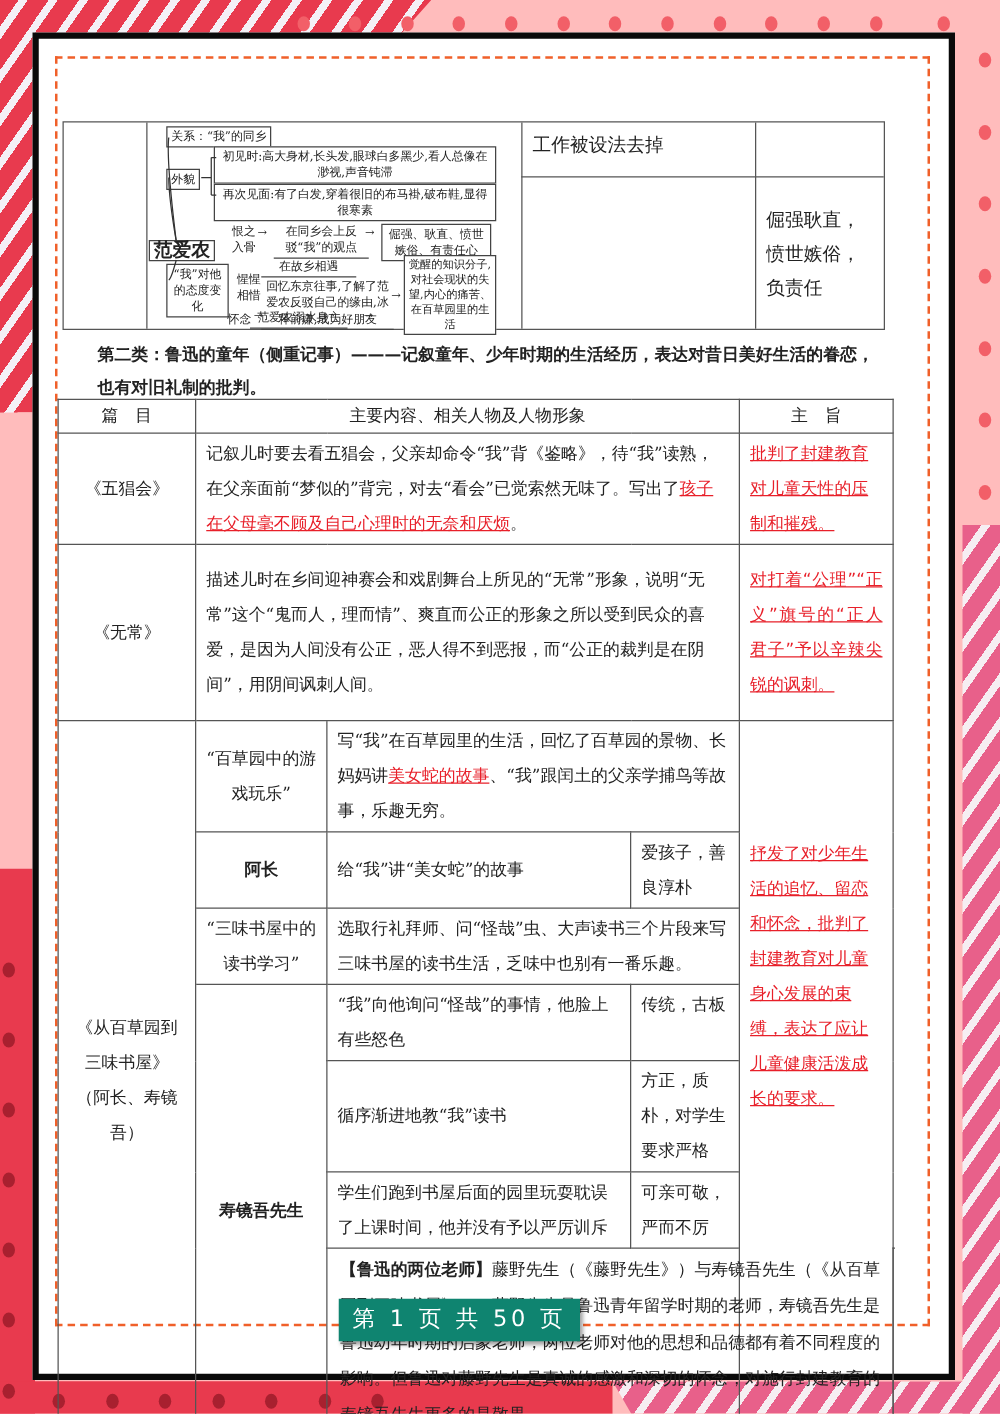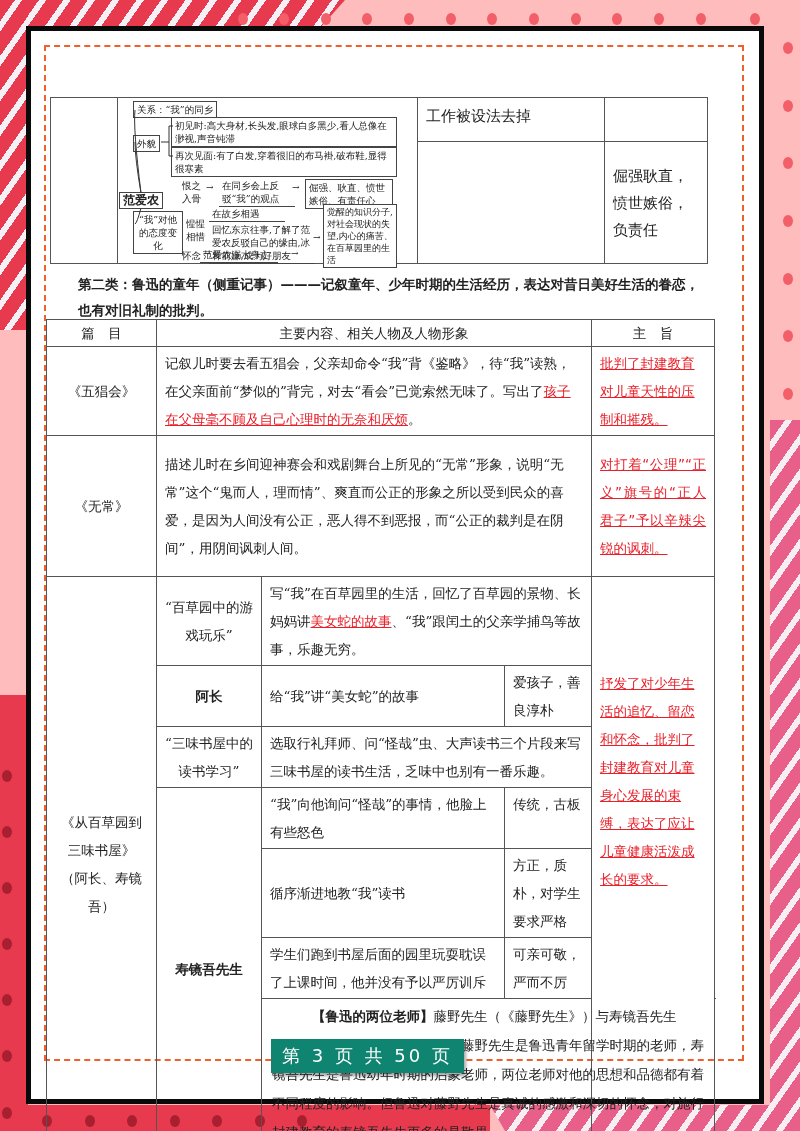--- a/index.html
+++ b/index.html
@@ -48,23 +48,23 @@
     border:2px dashed #f0602a; box-sizing:border-box;
   }
 
   
   .toptable {
     position:absolute; left:50px; top:97px; width:658px; height:167px;
     border:1px solid #555; box-sizing:border-box;
   }
   .toptable .vline { position:absolute; top:0; bottom:0; border-left:1px solid #555; }
   .toptable .hline { position:absolute; border-top:1px solid #555; }
-  .mm { position:absolute; font-size:9.5px; line-height:13px; color:#222; border:1px solid #444; padding:1px 3px; background:#fff; }
+  .mm { position:absolute; font-size:9.5px; line-height:13px; color:#222; border:1px solid #444; padding:1px 3px; background:#fff;text-align:center; }
   .mm.nb { border:none; background:transparent; }
-  .mm.center { font-weight:bold; font-size:12px; font-family:"DejaVu Sans", sans-serif; }
+  .mm.center { font-weight:bold; font-size:15px; font-family:"DejaVu Sans", sans-serif; }
   .arrow { position:absolute; font-size:9px; color:#222; }
   .cell-text { position:absolute; font-size:15px; line-height:28px; color:#222; }
 
   .section-title {
     position:absolute; left:78px; top:271px; width:630px;
     font-family:"DejaVu Sans", sans-serif; font-size:13.5px; font-weight:bold; color:#222; line-height:26px;
   }
 
   
   table.main {
@@ -73,21 +73,21 @@
     font-size:13.5px; color:#222;
   }
   table.main td, table.main th {
     border:1px solid #555; padding:2px 8px; vertical-align:middle;
     line-height:28px;
   }
   table.main th { font-family:"DejaVu Sans", sans-serif; font-weight:normal; font-size:13.5px; text-align:center; line-height:22px; }
   .center { text-align:center; }
   .red-u { color:#e8202a; text-decoration:underline; }
   .theme { color:#e8202a; text-decoration:underline; font-family:"DejaVu Sans", sans-serif; font-size:13.5px; }
-  .bold { font-weight:bold; font-family:"DejaVu Sans", sans-serif;margin-left:40px; }
+  .bold { font-weight:bold; font-family:"DejaVu Sans", sans-serif; }
   .sans { font-family:"DejaVu Sans", sans-serif; }
 
   .footer-note { line-height:29px !important; padding:3px 10px !important; }
 
   .pager {
     position:absolute; left:271px; top:1039px; width:193px; height:34px;
     background:#0f8470; color:#fff; text-align:center;
     font-family:"DejaVu Sans", sans-serif; font-size:18px; line-height:34px; letter-spacing:3px;
     box-shadow:2px 3px 3px rgba(0,0,0,0.35);
   }
@@ -242,13 +242,13 @@
   </tr>
 
   <tr>
     <td colspan="5" class="footer-note">
       <span class="bold">【鲁迅的两位老师】</span><span>藤野先生（《藤野先生》）与寿镜吾先生（《从百草园到三味书屋》）：藤野先生是鲁迅青年留学时期的老师，寿镜吾先生是鲁迅幼年时期的启蒙老师，两位老师对他的思想和品德都有着不同程度的影响。但鲁迅对藤野先生是真诚的感激和深切的怀念，对施行封建教育的寿镜吾先生更多的是敬畏。</span>
     </td>
   </tr>
 </tbody>
   </table>
 
-<div class="pager">第 3 页 共 50 页</div>
+<div class="pager">第 1 页 共 50 页</div>
 
 </body></html>

